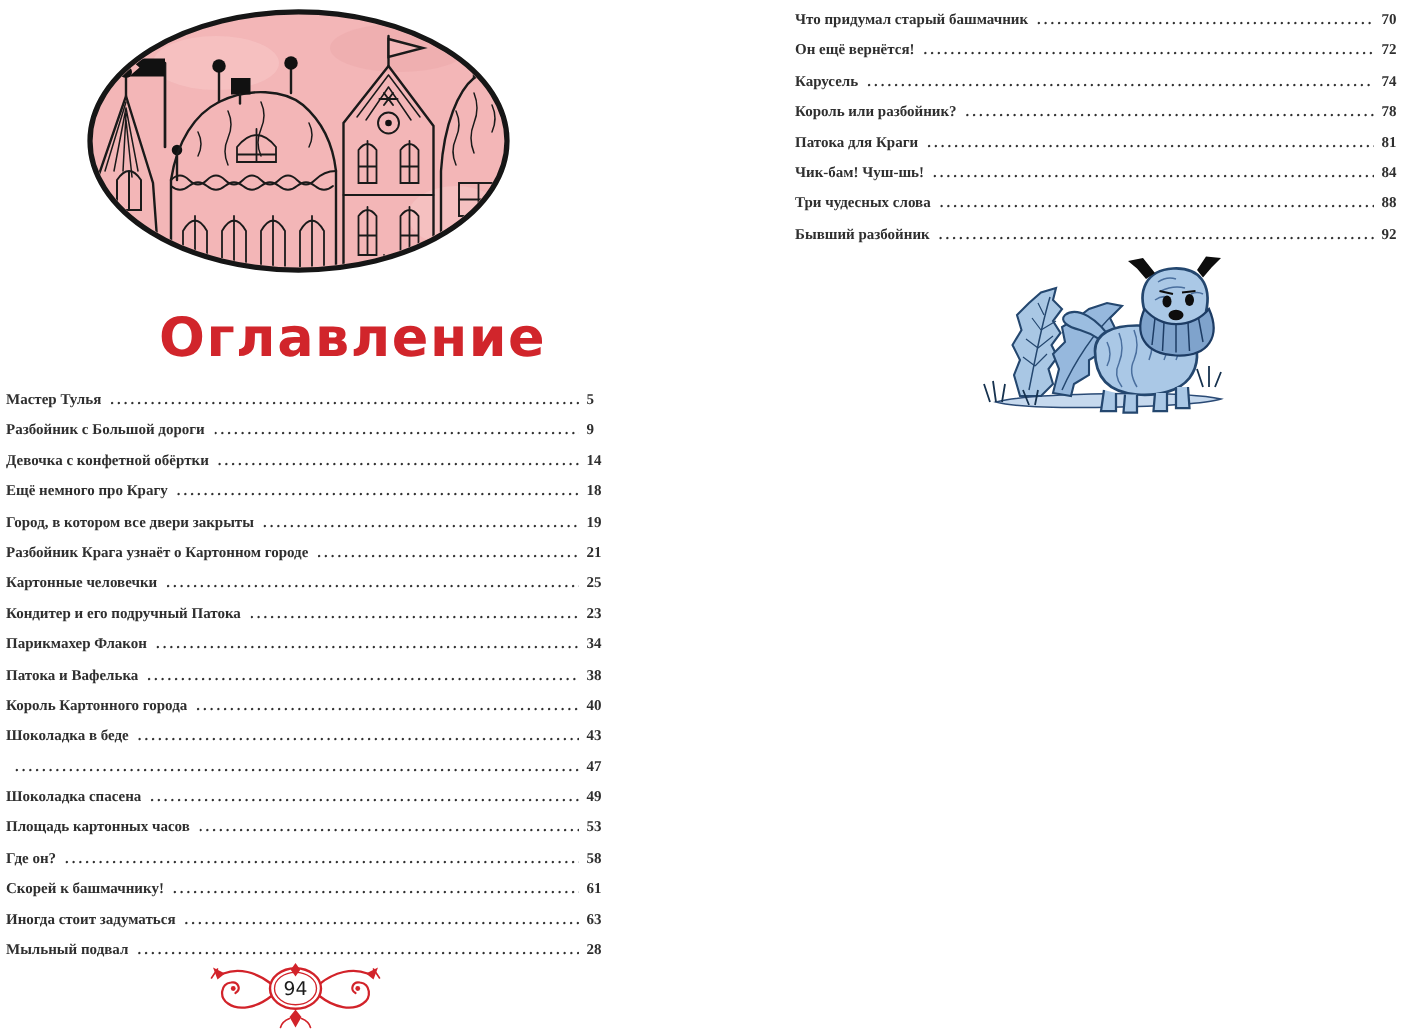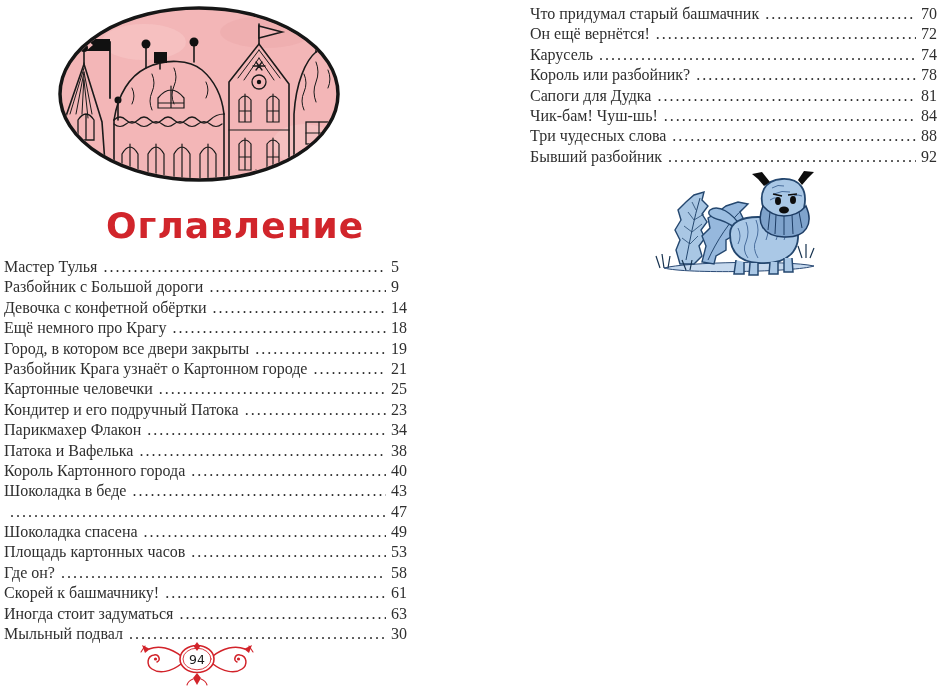--- a/index.html
+++ b/index.html
@@ -1,20 +1,20 @@
 <!DOCTYPE html>
 <html><head>
 <meta charset="utf-8">
 <style>
   html,body{margin:0;padding:0;background:#ffffff;}
   .canvas{position:relative;width:944px;height:687px;background:#ffffff;overflow:hidden;}
 
   
-  .toc{position:absolute;font-family:"Liberation Serif",serif;font-weight:400;
-       font-size:16px;color:#2f2f2f;}
+  .toc{position:absolute;font-family:"Liberation Serif",serif;font-weight:700;
+       font-size:10px;color:#2f2f2f;}
   .toc-left{left:4px;top:257px;width:403px;}
   .toc-right{left:530px;top:4px;width:407px;}
   .toc-row{display:flex;align-items:baseline;height:20.4px;line-height:20.4px;
            white-space:nowrap;overflow:hidden;}
   .toc-title{flex:none;}
   .toc-dots{flex:1 1 auto;overflow:hidden;margin:0 5px 0 6px;letter-spacing:2px;}
   .toc-page{flex:none;min-width:16px;}
 
   
   .title-heading{position:absolute;left:106px;top:205px;
@@ -187,21 +187,21 @@
         <span class="toc-page">61</span>
       </div>
       <div class="toc-row">
         <span class="toc-title">Иногда стоит задуматься</span>
         <span class="toc-dots">......................................................................................................................................................</span>
         <span class="toc-page">63</span>
       </div>
       <div class="toc-row">
         <span class="toc-title">Мыльный подвал</span>
         <span class="toc-dots">......................................................................................................................................................</span>
-        <span class="toc-page">30</span>
+        <span class="toc-page">28</span>
       </div>
     </div>
 
   <div class="toc toc-right">
       <div class="toc-row">
         <span class="toc-title">Что придумал старый башмачник</span>
         <span class="toc-dots">......................................................................................................................................................</span>
         <span class="toc-page">70</span>
       </div>
       <div class="toc-row">
@@ -213,21 +213,21 @@
         <span class="toc-title">Карусель</span>
         <span class="toc-dots">......................................................................................................................................................</span>
         <span class="toc-page">74</span>
       </div>
       <div class="toc-row">
         <span class="toc-title">Король или разбойник?</span>
         <span class="toc-dots">......................................................................................................................................................</span>
         <span class="toc-page">78</span>
       </div>
       <div class="toc-row">
-        <span class="toc-title">Сапоги для Дудка</span>
+        <span class="toc-title">Патока для Краги</span>
         <span class="toc-dots">......................................................................................................................................................</span>
         <span class="toc-page">81</span>
       </div>
       <div class="toc-row">
         <span class="toc-title">Чик-бам! Чуш-шь!</span>
         <span class="toc-dots">......................................................................................................................................................</span>
         <span class="toc-page">84</span>
       </div>
       <div class="toc-row">
         <span class="toc-title">Три чудесных слова</span>

